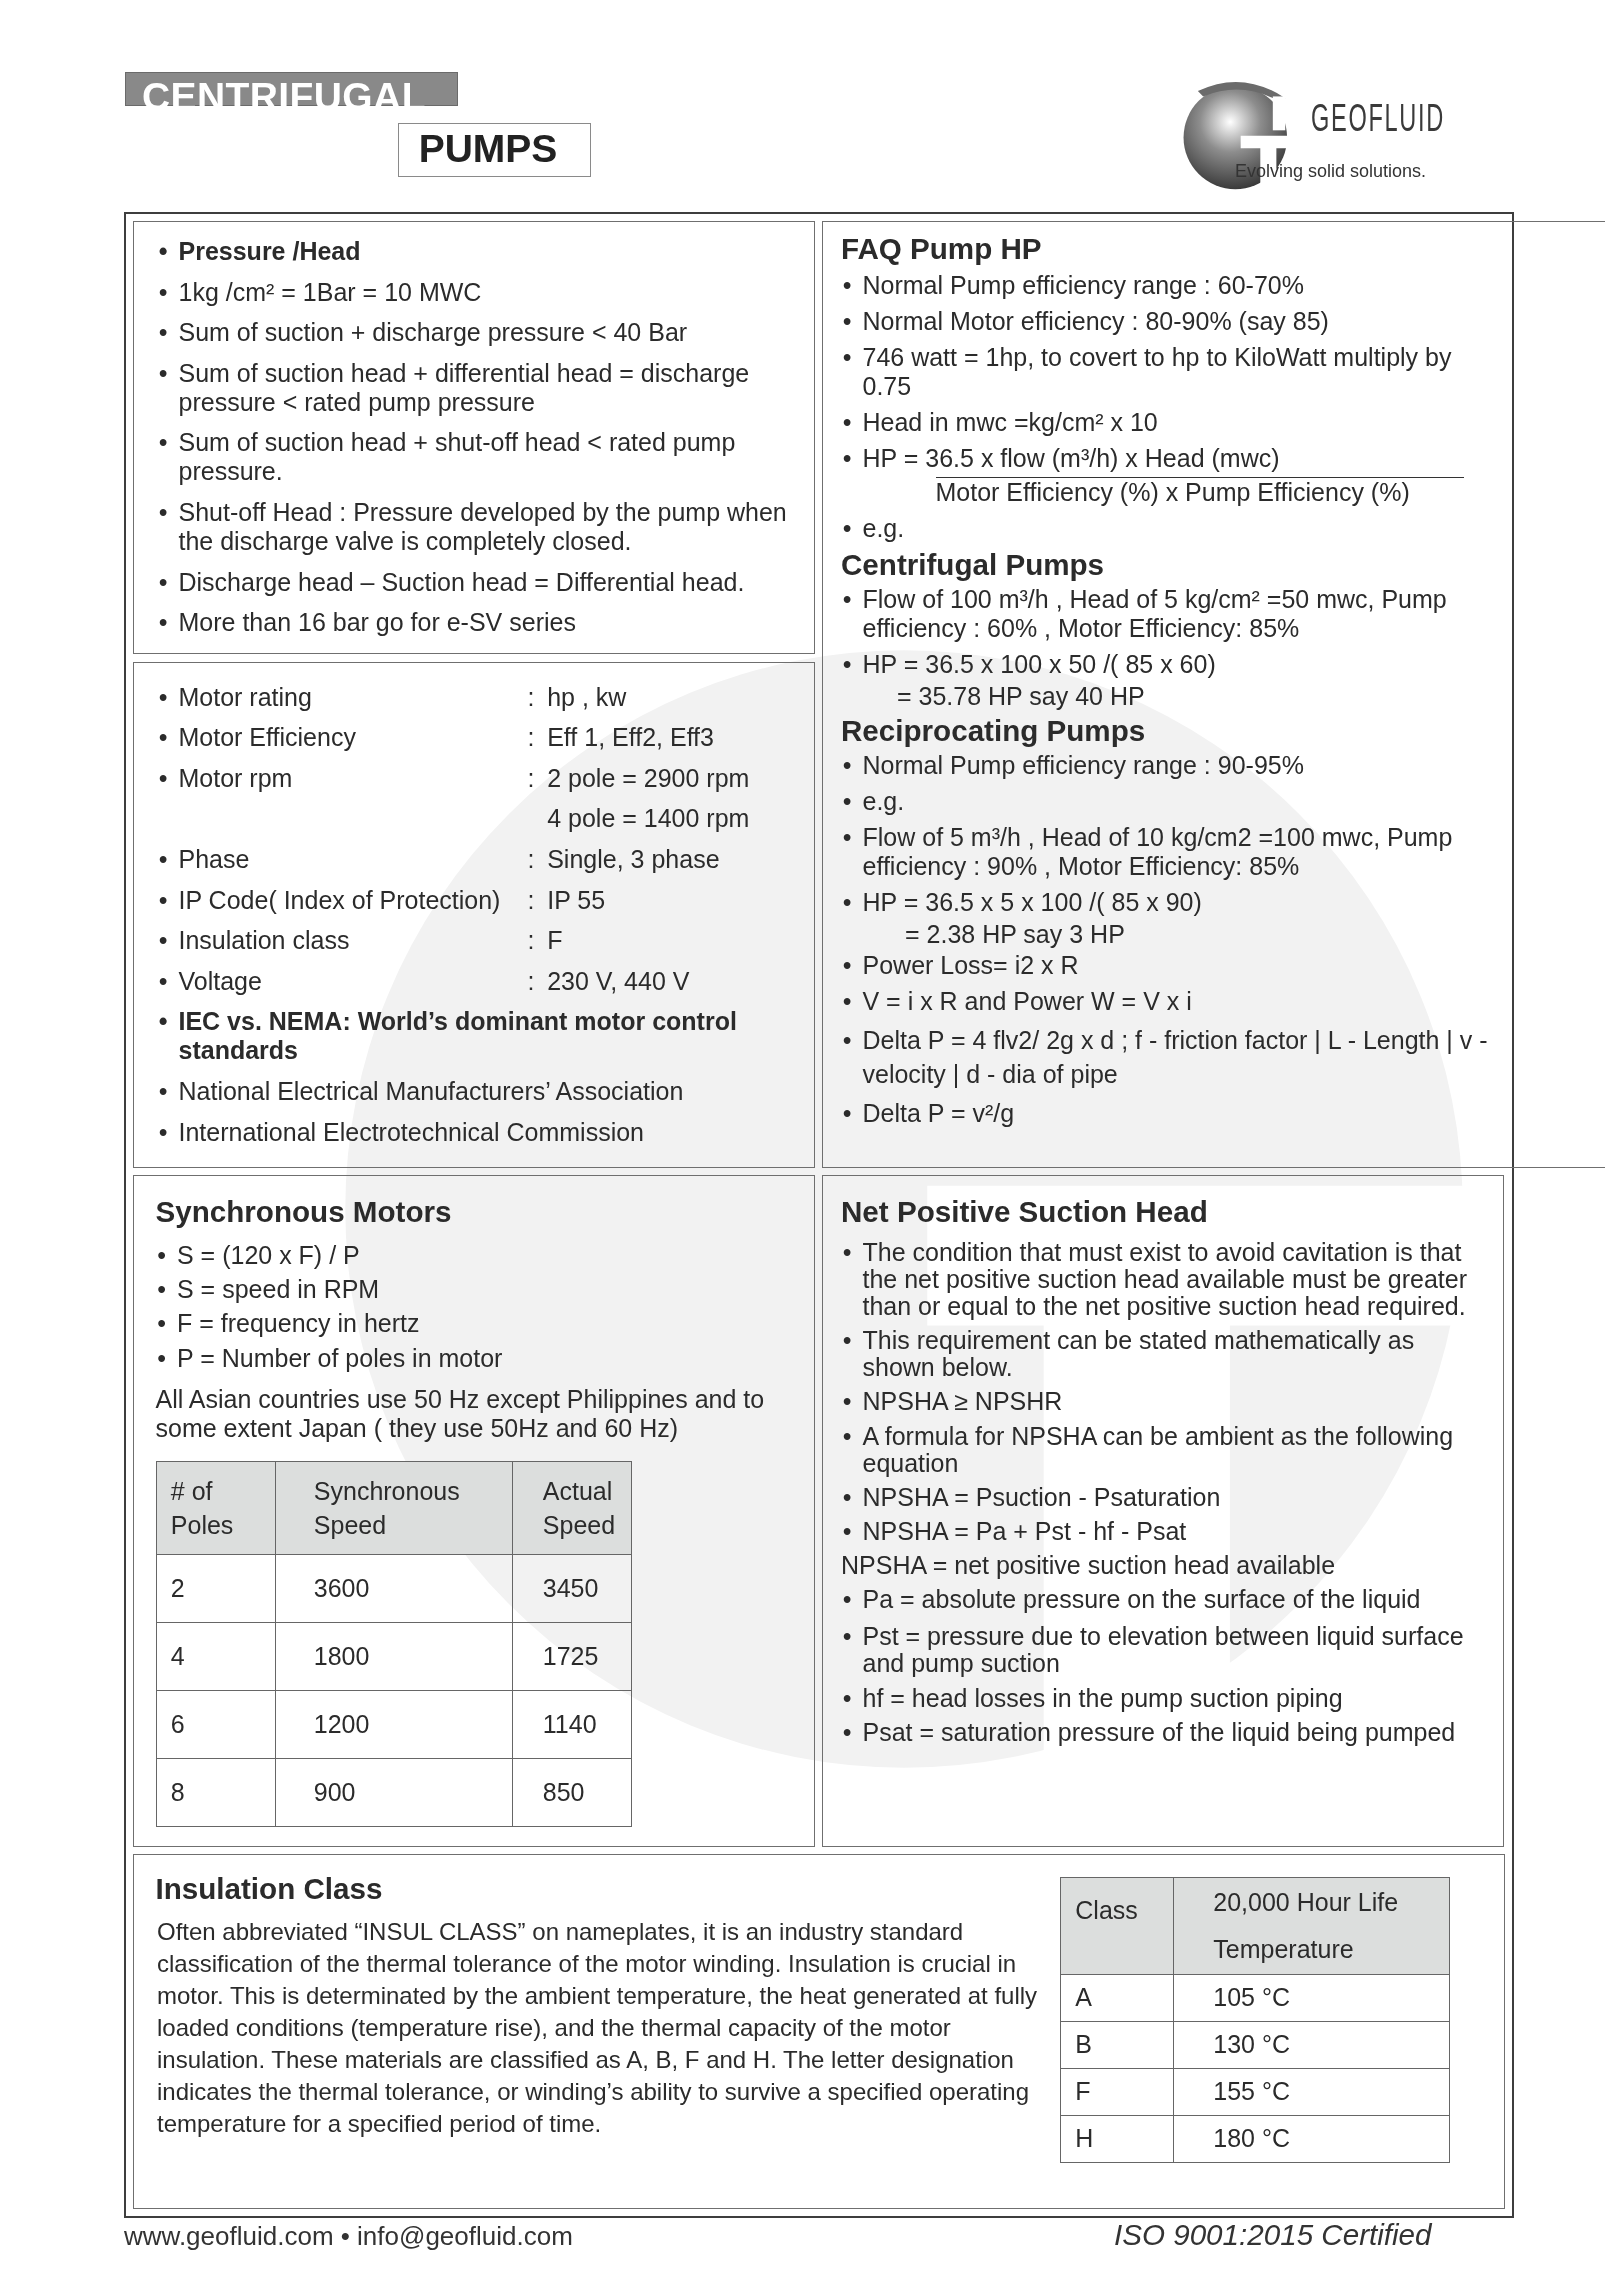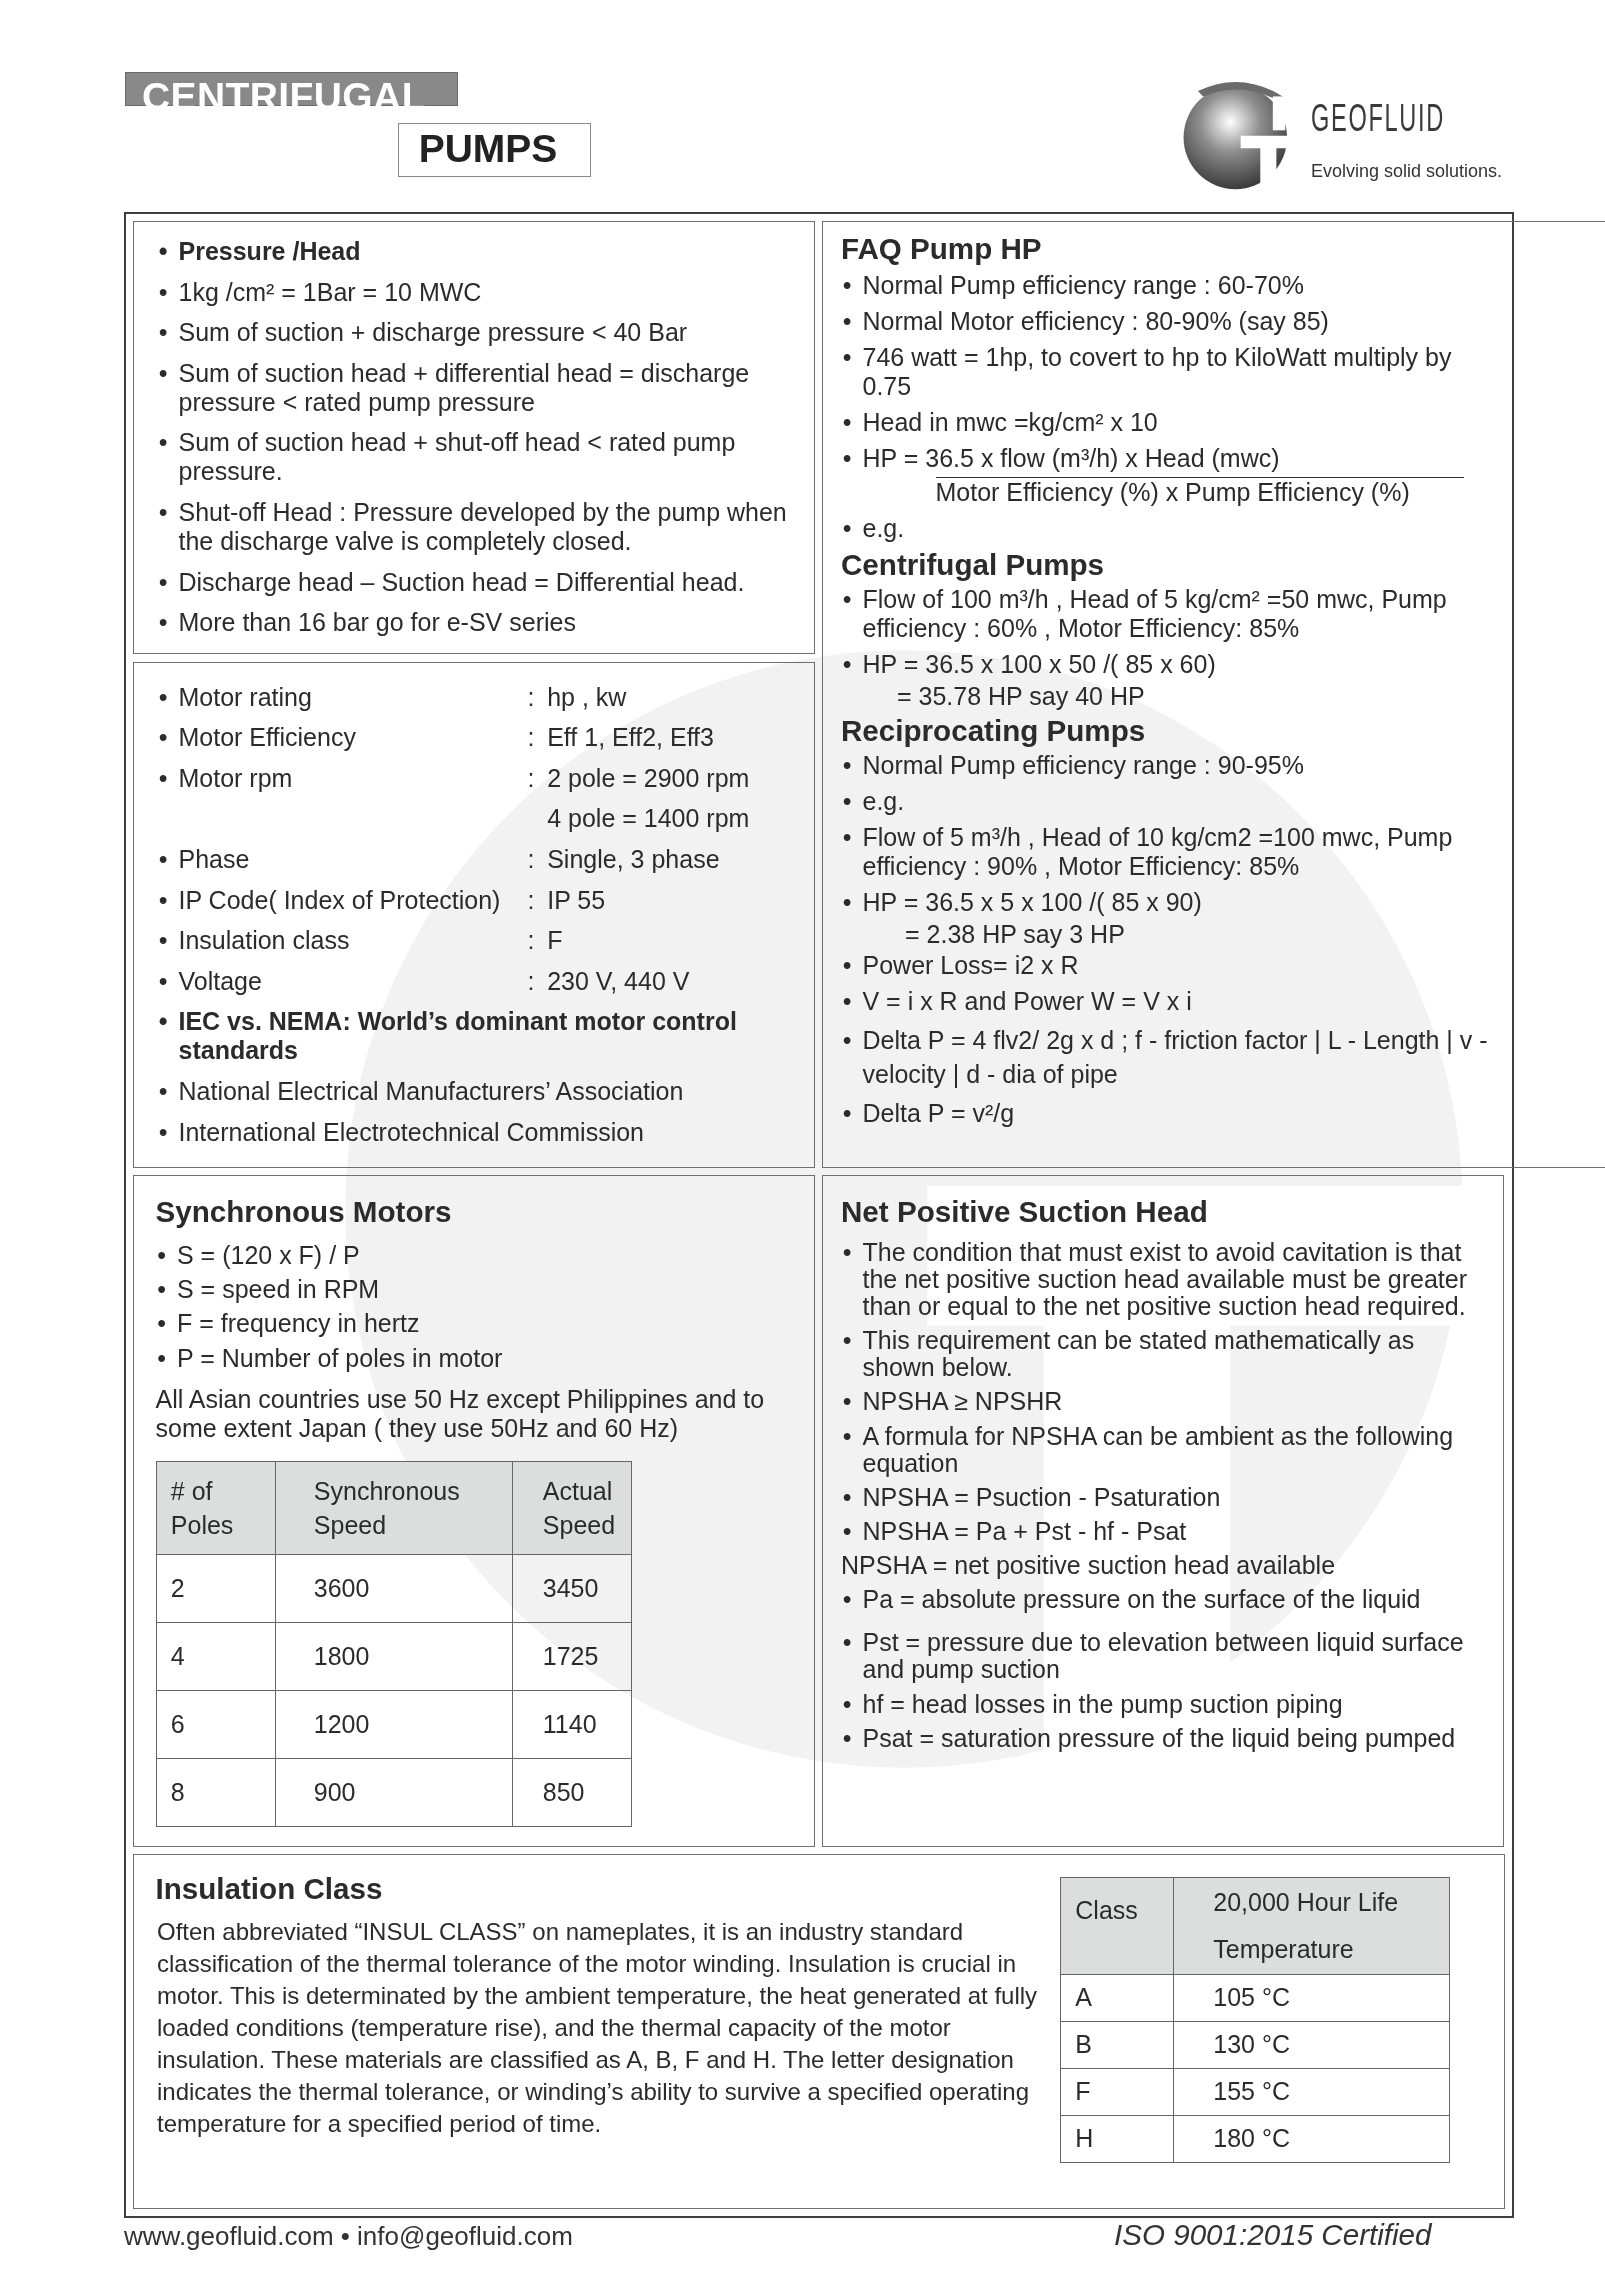--- a/index.html
+++ b/index.html
@@ -21,21 +21,21 @@
     border: 1.8px solid #8a8a8a; box-sizing: border-box;
     color: #222; font-weight: bold; font-size: 39px; line-height: 50px;
     padding-left: 19.7px;
   }
   .logo-word {
     left: 1311px; top: 97px; font-size: 38px; letter-spacing: 2.7px;
     font-family: "Liberation Sans Narrow", "Liberation Sans", sans-serif;
     color: #3a3a3a; transform: scaleX(0.62); transform-origin: left top;
     font-weight: normal;
   }
-  .logo-tag { left: 1311px; top: 161px; font-size: 18px; color: #333; }
+  .logo-tag { left: 1235px; top: 161px; font-size: 18px; color: #333; }
 
   
   .frame-outer { left: 124px; top: 212px; width: 1390px; height: 2006px; border: 2.7px solid #3e3e3e; box-sizing: border-box; }
   .cell { position: absolute; border: 1.8px solid #6f6f6f; box-sizing: border-box; background: transparent; }
 
   .watermark { left: 322px; top: 627px; width: 1164px; height: 1164px; }
 
   ul.bl { list-style: none; margin: 0; padding: 0; }
   ul.bl li { position: relative; padding-left: 21.5px; font-size: 25px; line-height: 29px; margin-bottom: 11.6px; }
   ul.bl li::before { content: "•"; position: absolute; left: 1.8px; top: 0; }
@@ -242,21 +242,21 @@
     <ul class="bl">
       <li style="line-height:27px;margin-bottom:7.2px;">The condition that must exist to avoid cavitation is that the net positive suction head available must be greater than or equal to the net positive suction head required.</li>
       <li style="line-height:27px;margin-bottom:7.2px;">This requirement can be stated mathematically as shown below.</li>
       <li style="line-height:27px;margin-bottom:7.2px;">NPSHA ≥ NPSHR</li>
       <li style="line-height:27px;margin-bottom:7.2px;">A formula for NPSHA can be ambient as the following equation</li>
       <li style="line-height:27px;margin-bottom:7.2px;">NPSHA = Psuction - Psaturation</li>
       <li style="line-height:27px;margin-bottom:7.2px;">NPSHA = Pa + Pst - hf - Psat</li>
     </ul>
     <div style="font-size:25px;line-height:27px;margin-bottom:7.2px;">NPSHA = net positive suction head available</div>
     <ul class="bl">
-      <li style="line-height:27px;margin-bottom:16px;">Pa = absolute pressure on the surface of the liquid</li>
+      <li style="line-height:27px;margin-bottom:10px;">Pa = absolute pressure on the surface of the liquid</li>
       <li style="line-height:27px;margin-bottom:7.2px;">Pst = pressure due to elevation between liquid surface and pump suction</li>
       <li style="line-height:27px;margin-bottom:7.2px;">hf = head losses in the pump suction piping</li>
       <li style="line-height:27px;margin-bottom:7.2px;">Psat = saturation pressure of the liquid being pumped</li>
     </ul>
   </div>
 </div>
 
 <div class="cell" style="left:133px;top:1854px;width:1372px;height:355px;">
   <div class="h2" style="position:absolute;left:21.5px;top:16px;">Insulation Class</div>
   <div style="position:absolute;left:23px;top:61px;width:887px;font-size:24px;line-height:32px;">Often abbreviated “INSUL CLASS” on nameplates, it is an industry standard classification of the thermal tolerance of the motor winding. Insulation is crucial in motor. This is determinated by the ambient temperature, the heat generated at fully loaded conditions (temperature rise), and the thermal capacity of the motor insulation. These materials are classified as A, B, F and H. The letter designation indicates the thermal tolerance, or winding’s ability to survive a specified operating temperature for a specified period of time.</div>

